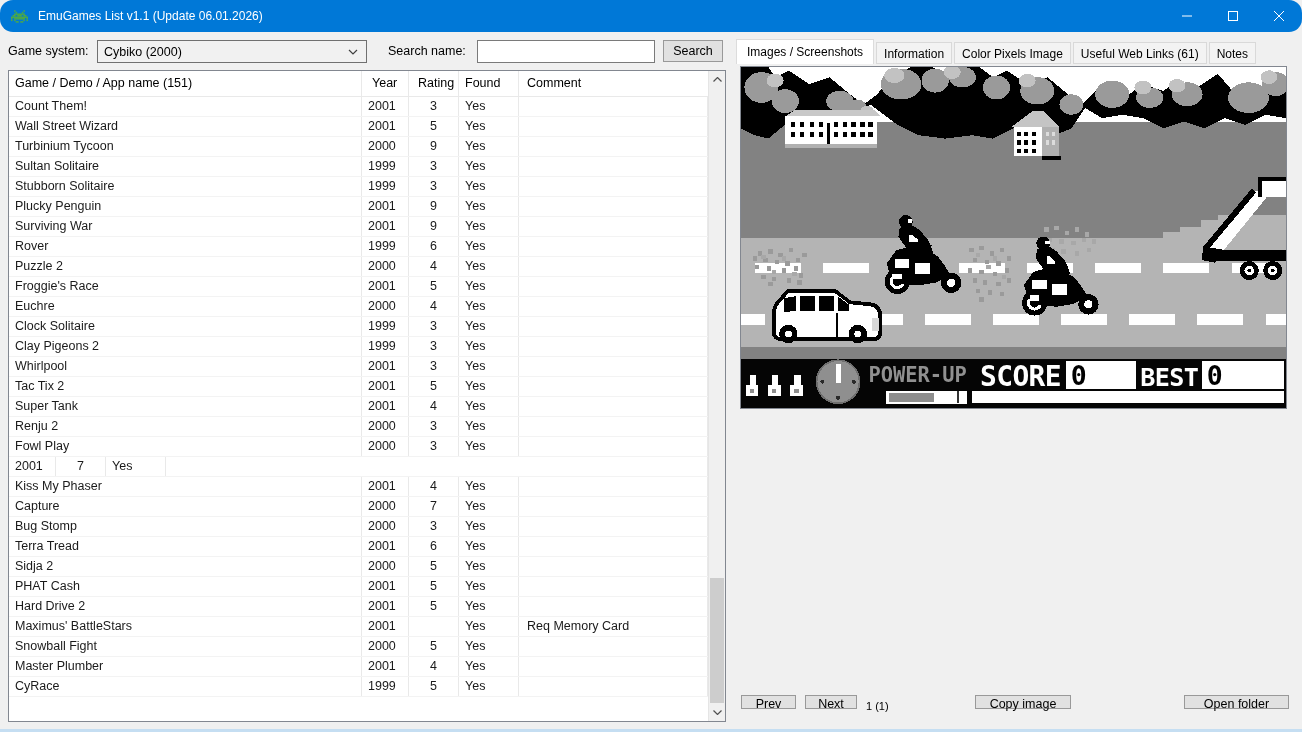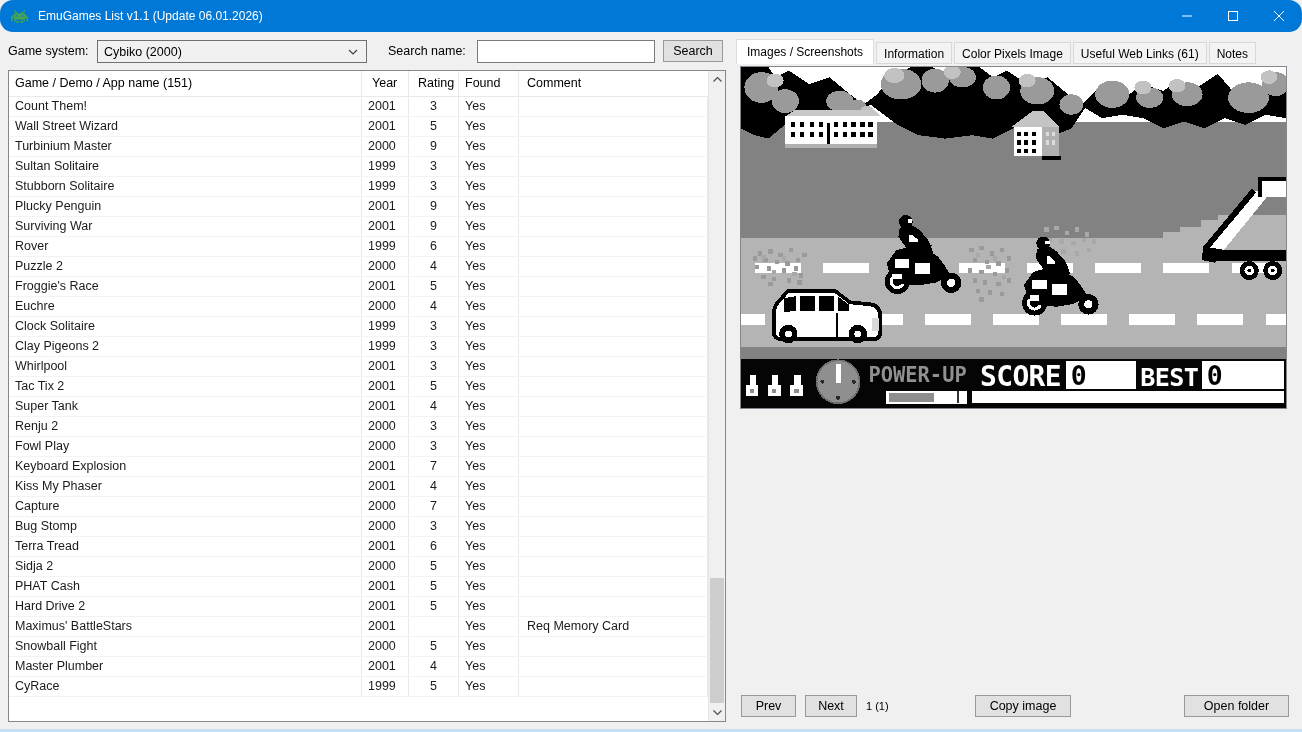--- a/index.html
+++ b/index.html
@@ -55,21 +55,21 @@
   
   .tabs{position:absolute;left:736px;top:39px;height:25px;display:flex;align-items:flex-end;}
   .tab{height:22px;line-height:22px;background:#f3f3f3;border:1px solid #d9d9d9;box-sizing:border-box;font-size:12px;padding:0 7px;margin-right:2px;white-space:nowrap;color:#000;}
   .tab.active{height:25px;line-height:24px;background:#fff;border:1px solid #dcdcdc;border-bottom:none;padding:0 10px;}
 
   
   .shot-frame{position:absolute;left:740px;top:66px;width:547px;height:343px;border:1px solid #828790;box-sizing:border-box;background:#fff;}
   .shot-frame svg{display:block;width:545px;height:341px;}
 
   
-  .pfoot-btn{position:absolute;top:695px;height:22px;}
+  .pfoot-btn{position:absolute;top:695px;height:14px;}
   #btn-prev{left:741px;width:55px;}
   #btn-next{left:805px;width:52px;}
   #img-index{position:absolute;left:866px;top:695px;height:22px;line-height:22px;font-size:11px;color:#000;}
   #btn-copy{left:975px;width:96px;}
   #btn-open{left:1184px;width:105px;}
 
   .bottom-strip{position:absolute;left:0;bottom:0;width:1302px;height:3px;background:#c5def2;}
 </style>
 </head>
 <body>
@@ -150,21 +150,21 @@
         <div class="tc tc-comment"></div>
       </div>
         <div class="trow">
         <div class="tc tc-name">Wall Street Wizard</div>
         <div class="tc tc-year">2001</div>
         <div class="tc tc-rating">5</div>
         <div class="tc tc-found">Yes</div>
         <div class="tc tc-comment"></div>
       </div>
         <div class="trow">
-        <div class="tc tc-name">Turbinium Master</div>
+        <div class="tc tc-name">Turbinium Tycoon</div>
         <div class="tc tc-year">2000</div>
         <div class="tc tc-rating">9</div>
         <div class="tc tc-found">Yes</div>
         <div class="tc tc-comment"></div>
       </div>
         <div class="trow">
         <div class="tc tc-name">Sultan Solitaire</div>
         <div class="tc tc-year">1999</div>
         <div class="tc tc-rating">3</div>
         <div class="tc tc-found">Yes</div>
@@ -262,21 +262,20 @@
         <div class="tc tc-comment"></div>
       </div>
         <div class="trow">
         <div class="tc tc-name">Fowl Play</div>
         <div class="tc tc-year">2000</div>
         <div class="tc tc-rating">3</div>
         <div class="tc tc-found">Yes</div>
         <div class="tc tc-comment"></div>
       </div>
         <div class="trow">
-        <div class="tc tc-name">Keyboard Explosion</div>
         <div class="tc tc-year">2001</div>
         <div class="tc tc-rating">7</div>
         <div class="tc tc-found">Yes</div>
         <div class="tc tc-comment"></div>
       </div>
         <div class="trow">
         <div class="tc tc-name">Kiss My Phaser</div>
         <div class="tc tc-year">2001</div>
         <div class="tc tc-rating">4</div>
         <div class="tc tc-found">Yes</div>

